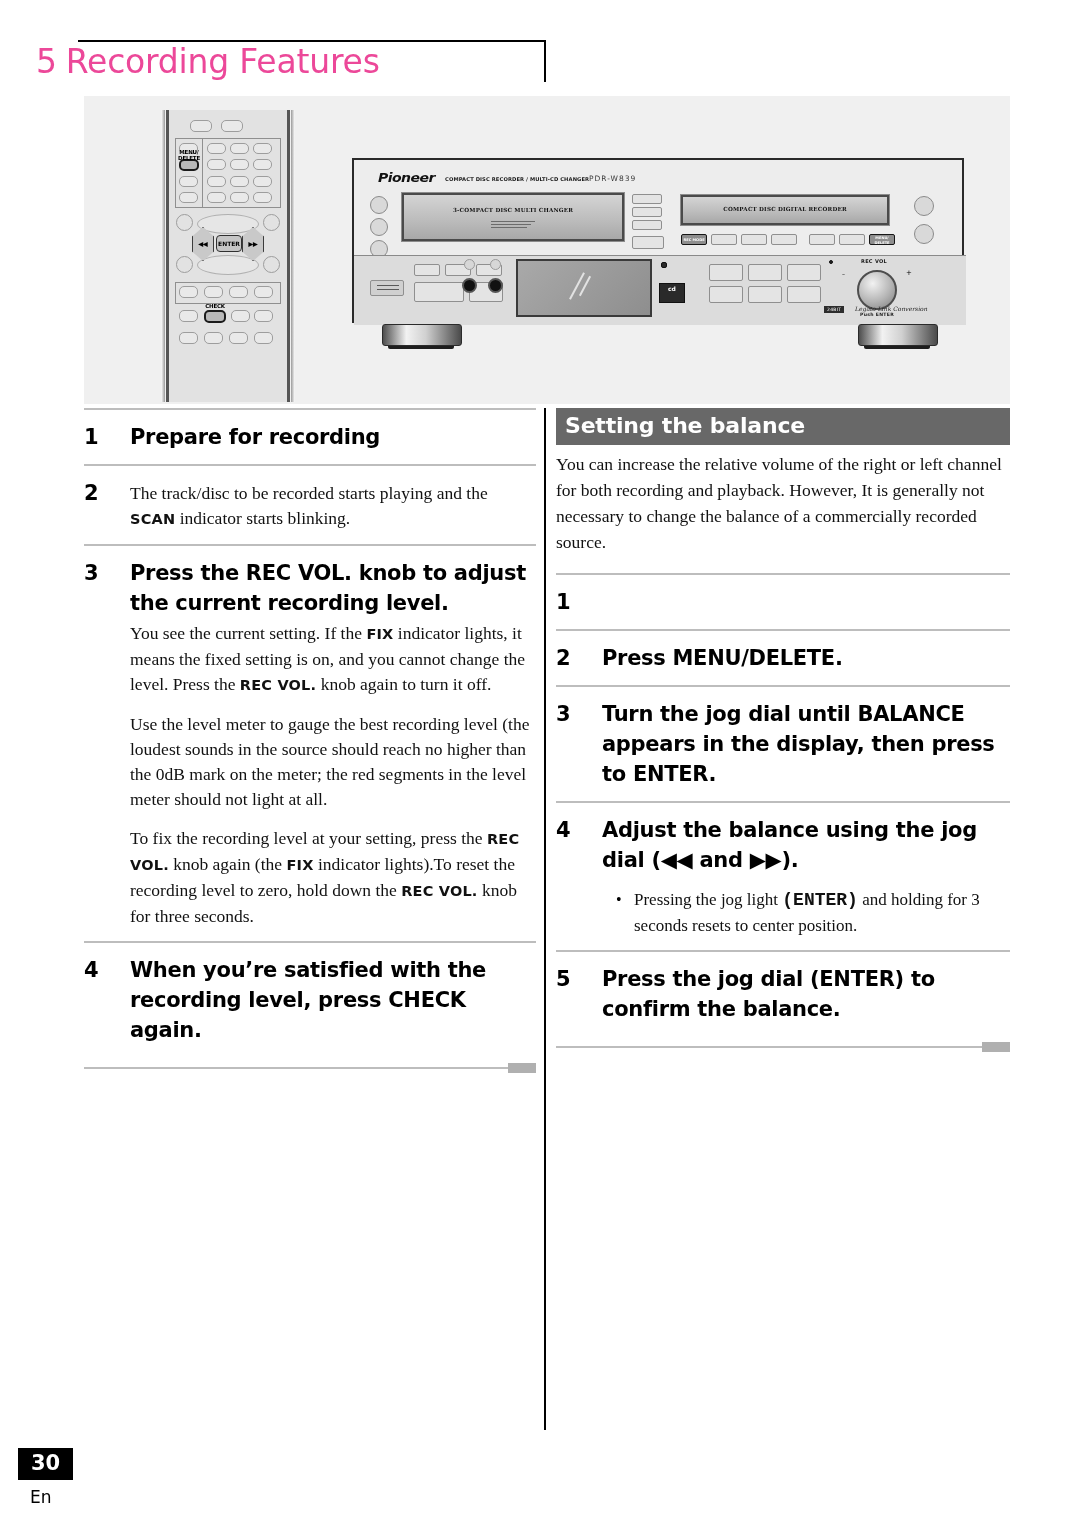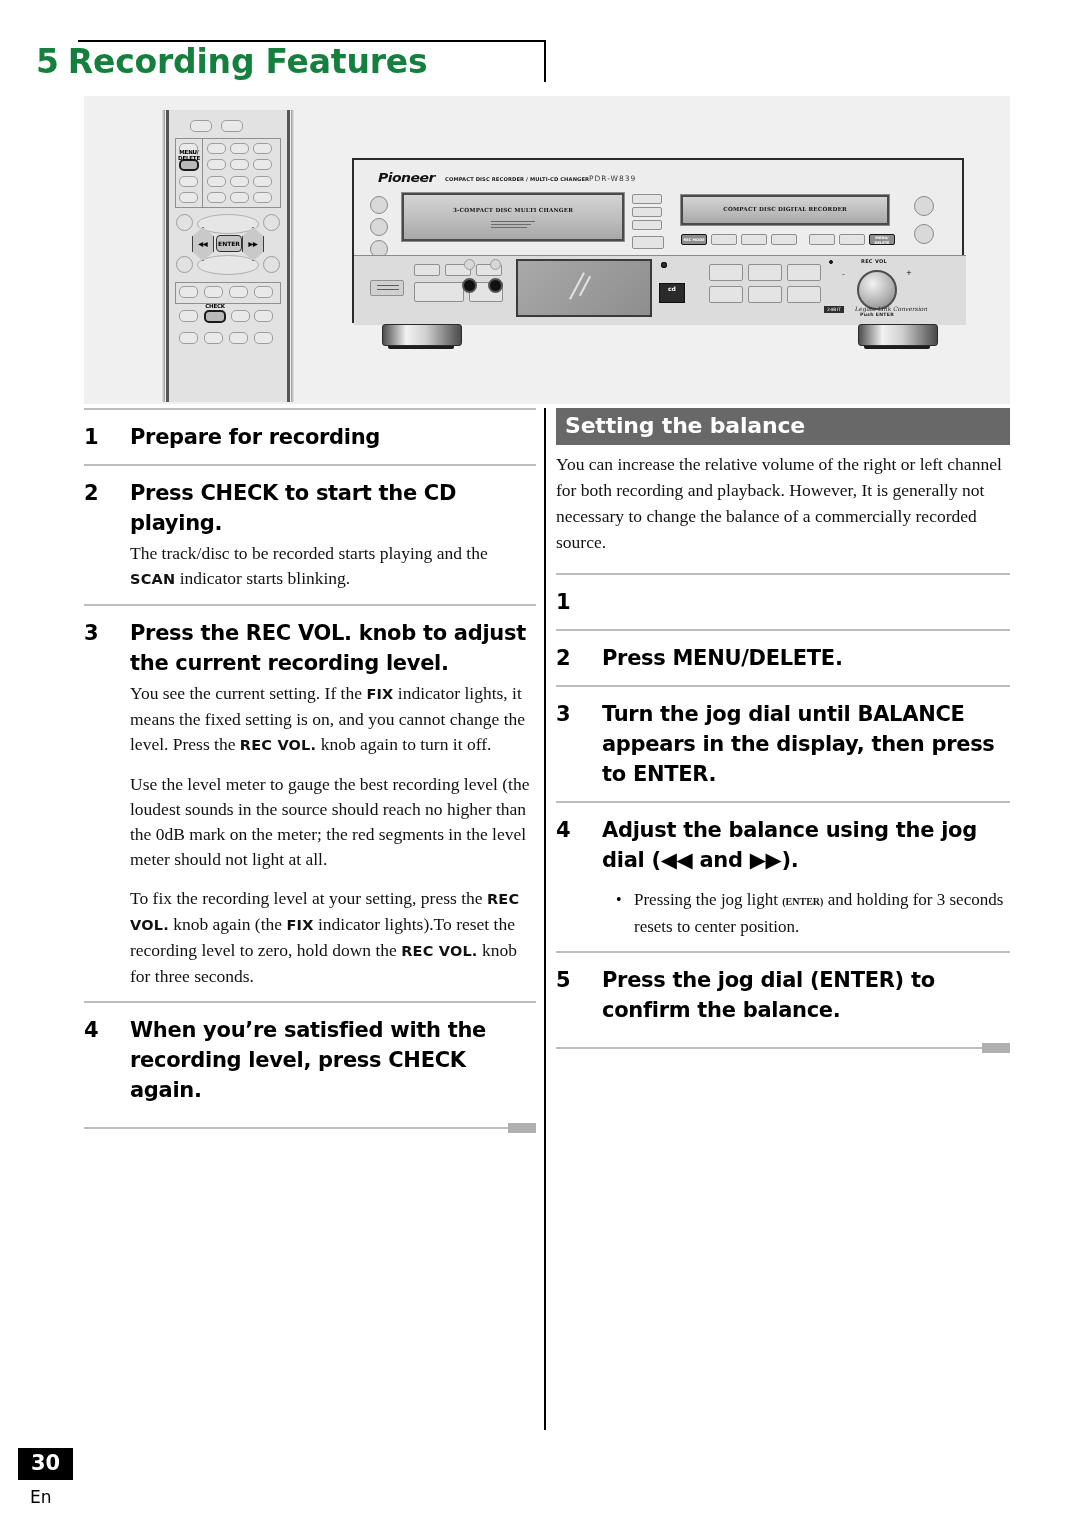--- a/index.html
+++ b/index.html
@@ -16,22 +16,22 @@
   .title-rule-h {
     position: absolute; left: 78px; top: 40px; width: 468px; height: 2px;
     background: #000;
   }
   .title-rule-v {
     position: absolute; left: 544px; top: 40px; width: 2px; height: 42px;
     background: #000;
   }
   .chapter-title {
     position: absolute; left: 36px; top: 42px;
-    font-size: 33px; font-weight: bold; letter-spacing: -0.2px;
-    color: #15803d;
+    font-size: 33px; font-weight: normal; letter-spacing: -0.2px;
+    color: #ec4899;
     font-family: "DejaVu Sans", sans-serif;
   }
   .chapter-title .num { margin-right: 9px; }
 
   
   .illustration {
     position: absolute; left: 84px; top: 96px; width: 926px; height: 308px;
     background: #f0f0f0;
   }
 
@@ -216,21 +216,21 @@
     margin-top: 6px;
   }
   .bullet { display: flex; margin-top: 12px; padding-left: 14px; }
   .bullet-dot { width: 18px; flex: 0 0 18px; font-size: 16px; line-height: 25px;
     font-family: "Liberation Serif", serif; }
   .bullet-text {
     flex: 1; font-family: "Liberation Serif", serif;
     font-size: 17px; line-height: 25px; color: #111;
   }
   .bullet-text b {
-    font-family: Liberation Serif, serif; font-size: 10px; font-weight: bold;
+    font-family: Liberation Mono, monospace; font-size: 18px; font-weight: bold;
   }
 
   
   .page-box {
     position: absolute; left: 18px; top: 1448px;
     background: #000; color: #fff;
     font-family: "DejaVu Sans", sans-serif;
     font-size: 21px; font-weight: bold;
     padding: 3px 13px 5px 13px;
   }
@@ -421,21 +421,20 @@
     <div class="step-body">
       <div class="step-title">Prepare for recording</div>
     </div>
   </div>
 
   <div class="rule"></div>
 
   <div class="step">
     <div class="step-num">2</div>
     <div class="step-body">
-      <div class="step-title">Press CHECK to start the CD playing.</div>
       <div class="para"><span>The track/disc to be recorded starts playing and the </span><b>SCAN</b><span> indicator starts blinking.</span></div>
     </div>
   </div>
 
   <div class="rule"></div>
 
   <div class="step">
     <div class="step-num">3</div>
     <div class="step-body">
       <div class="step-title">Press the REC VOL. knob to adjust the current recording level.</div>

